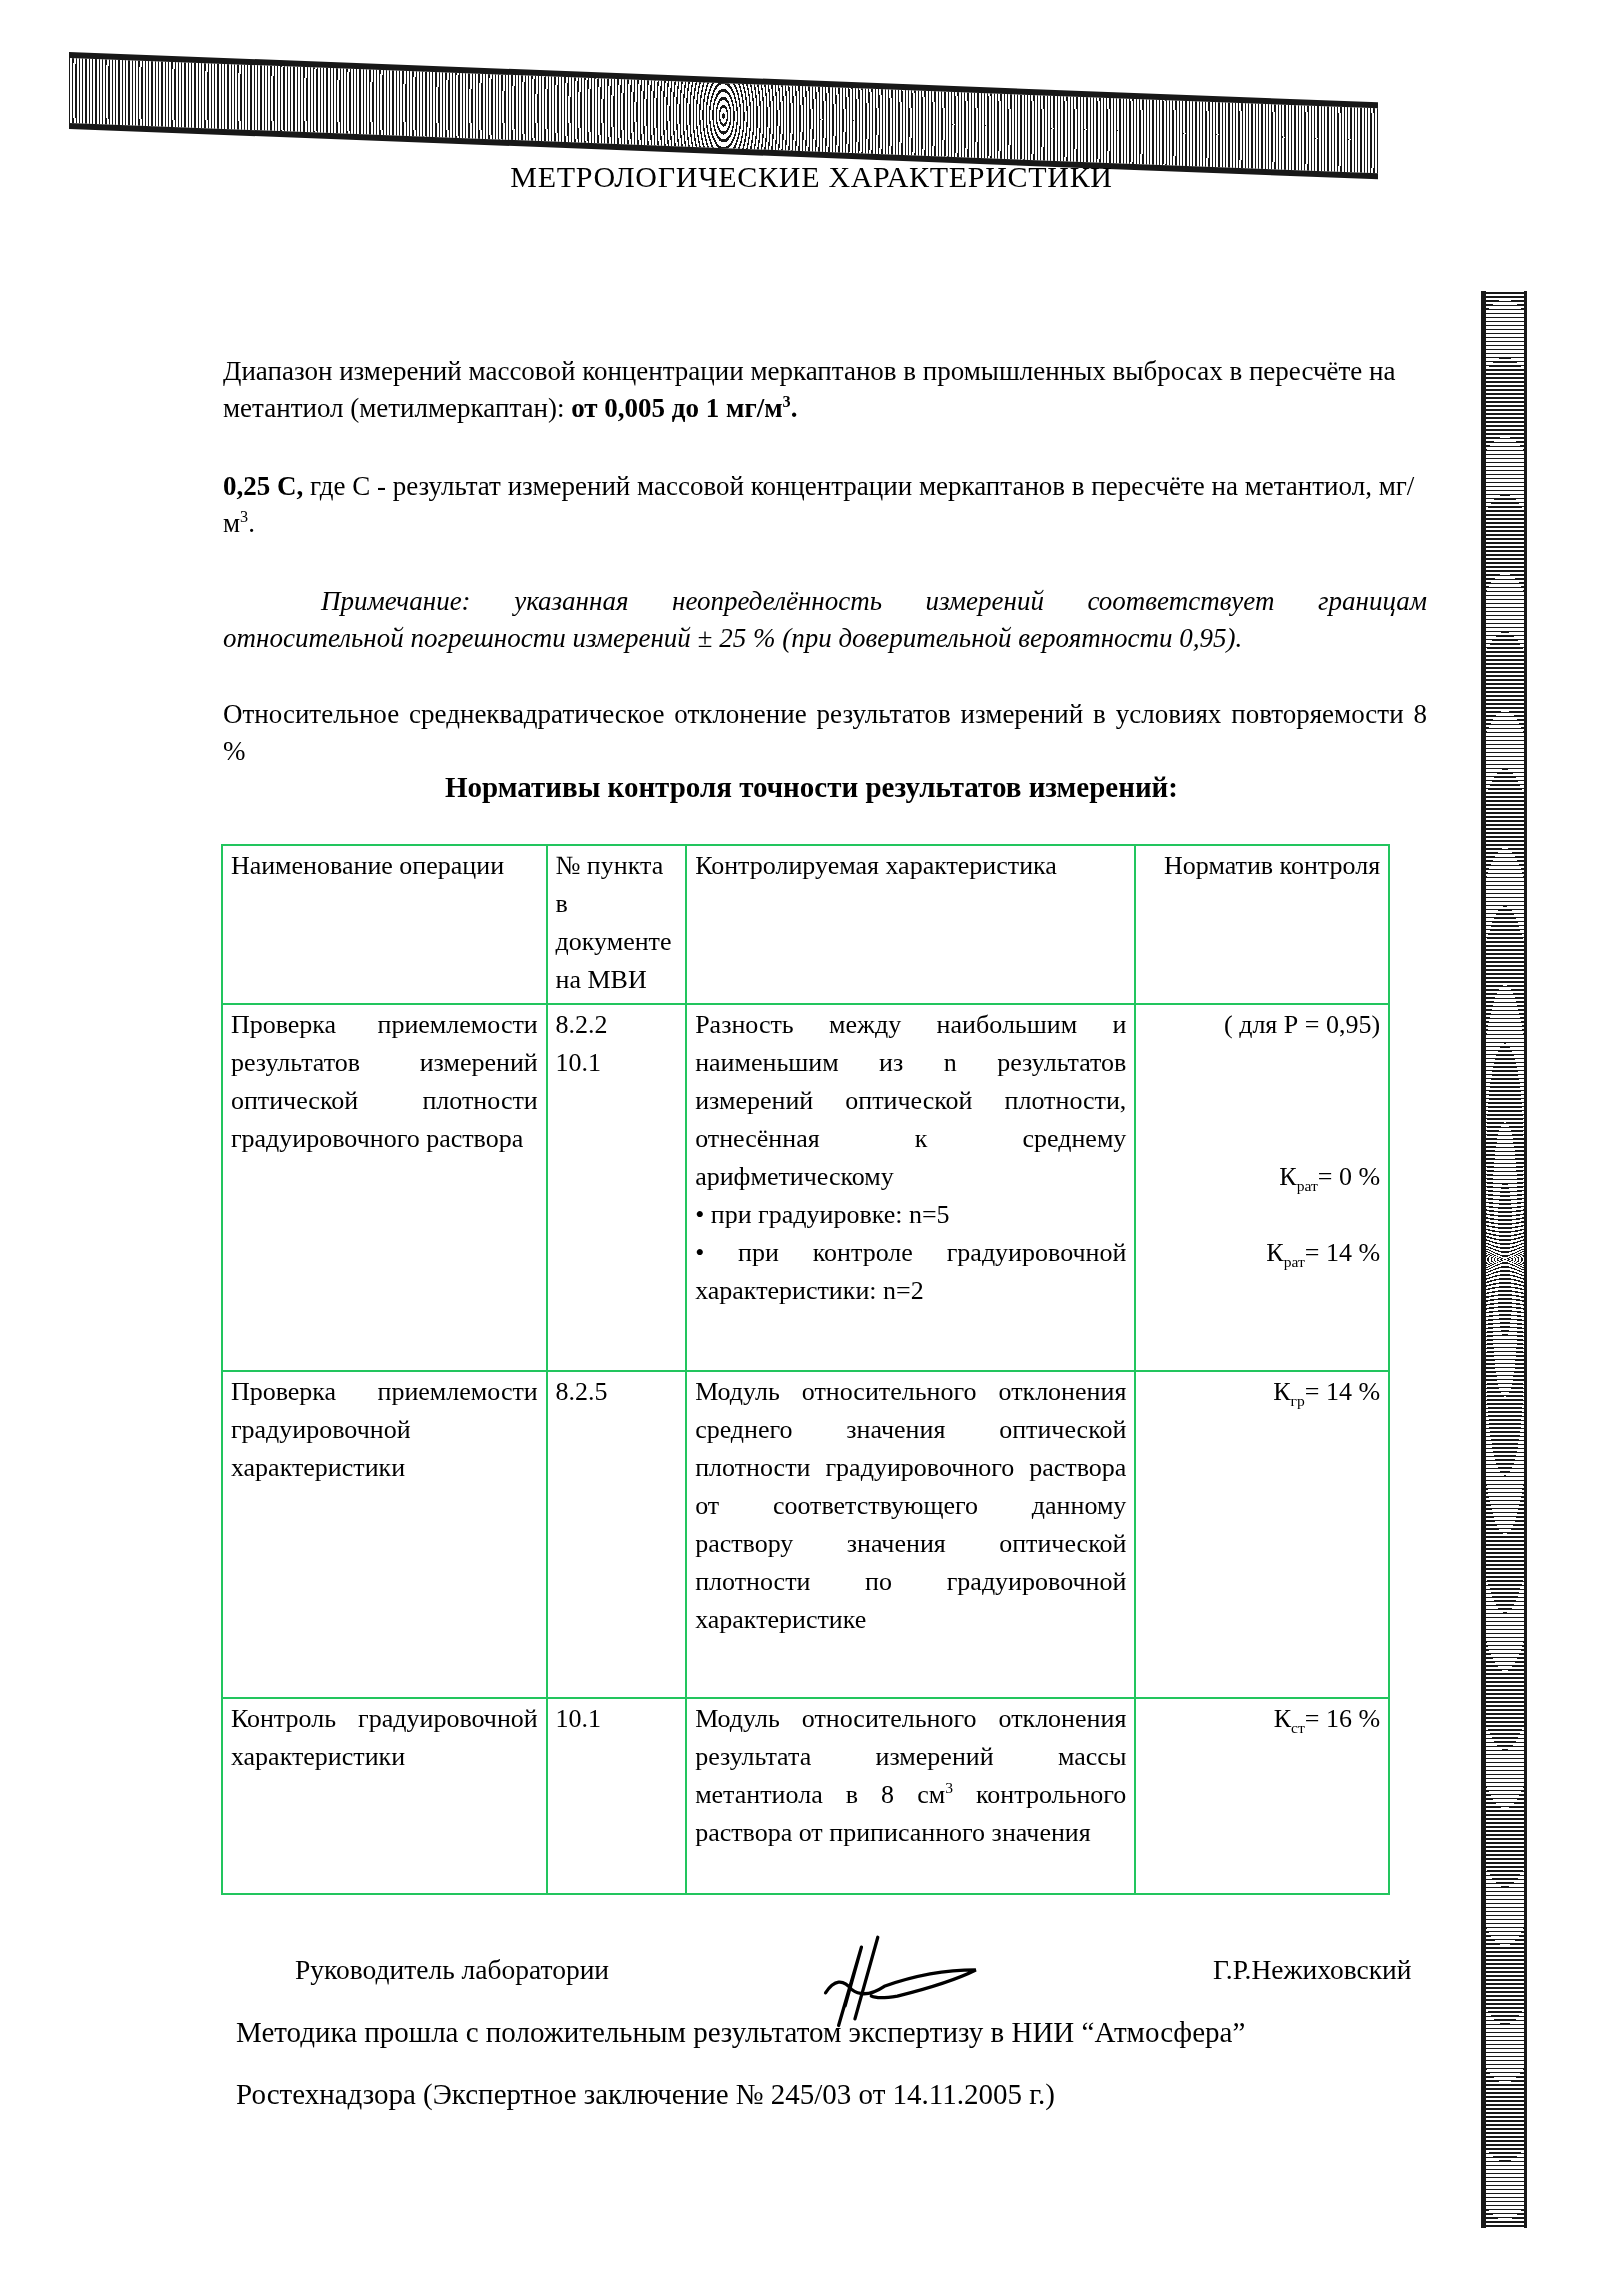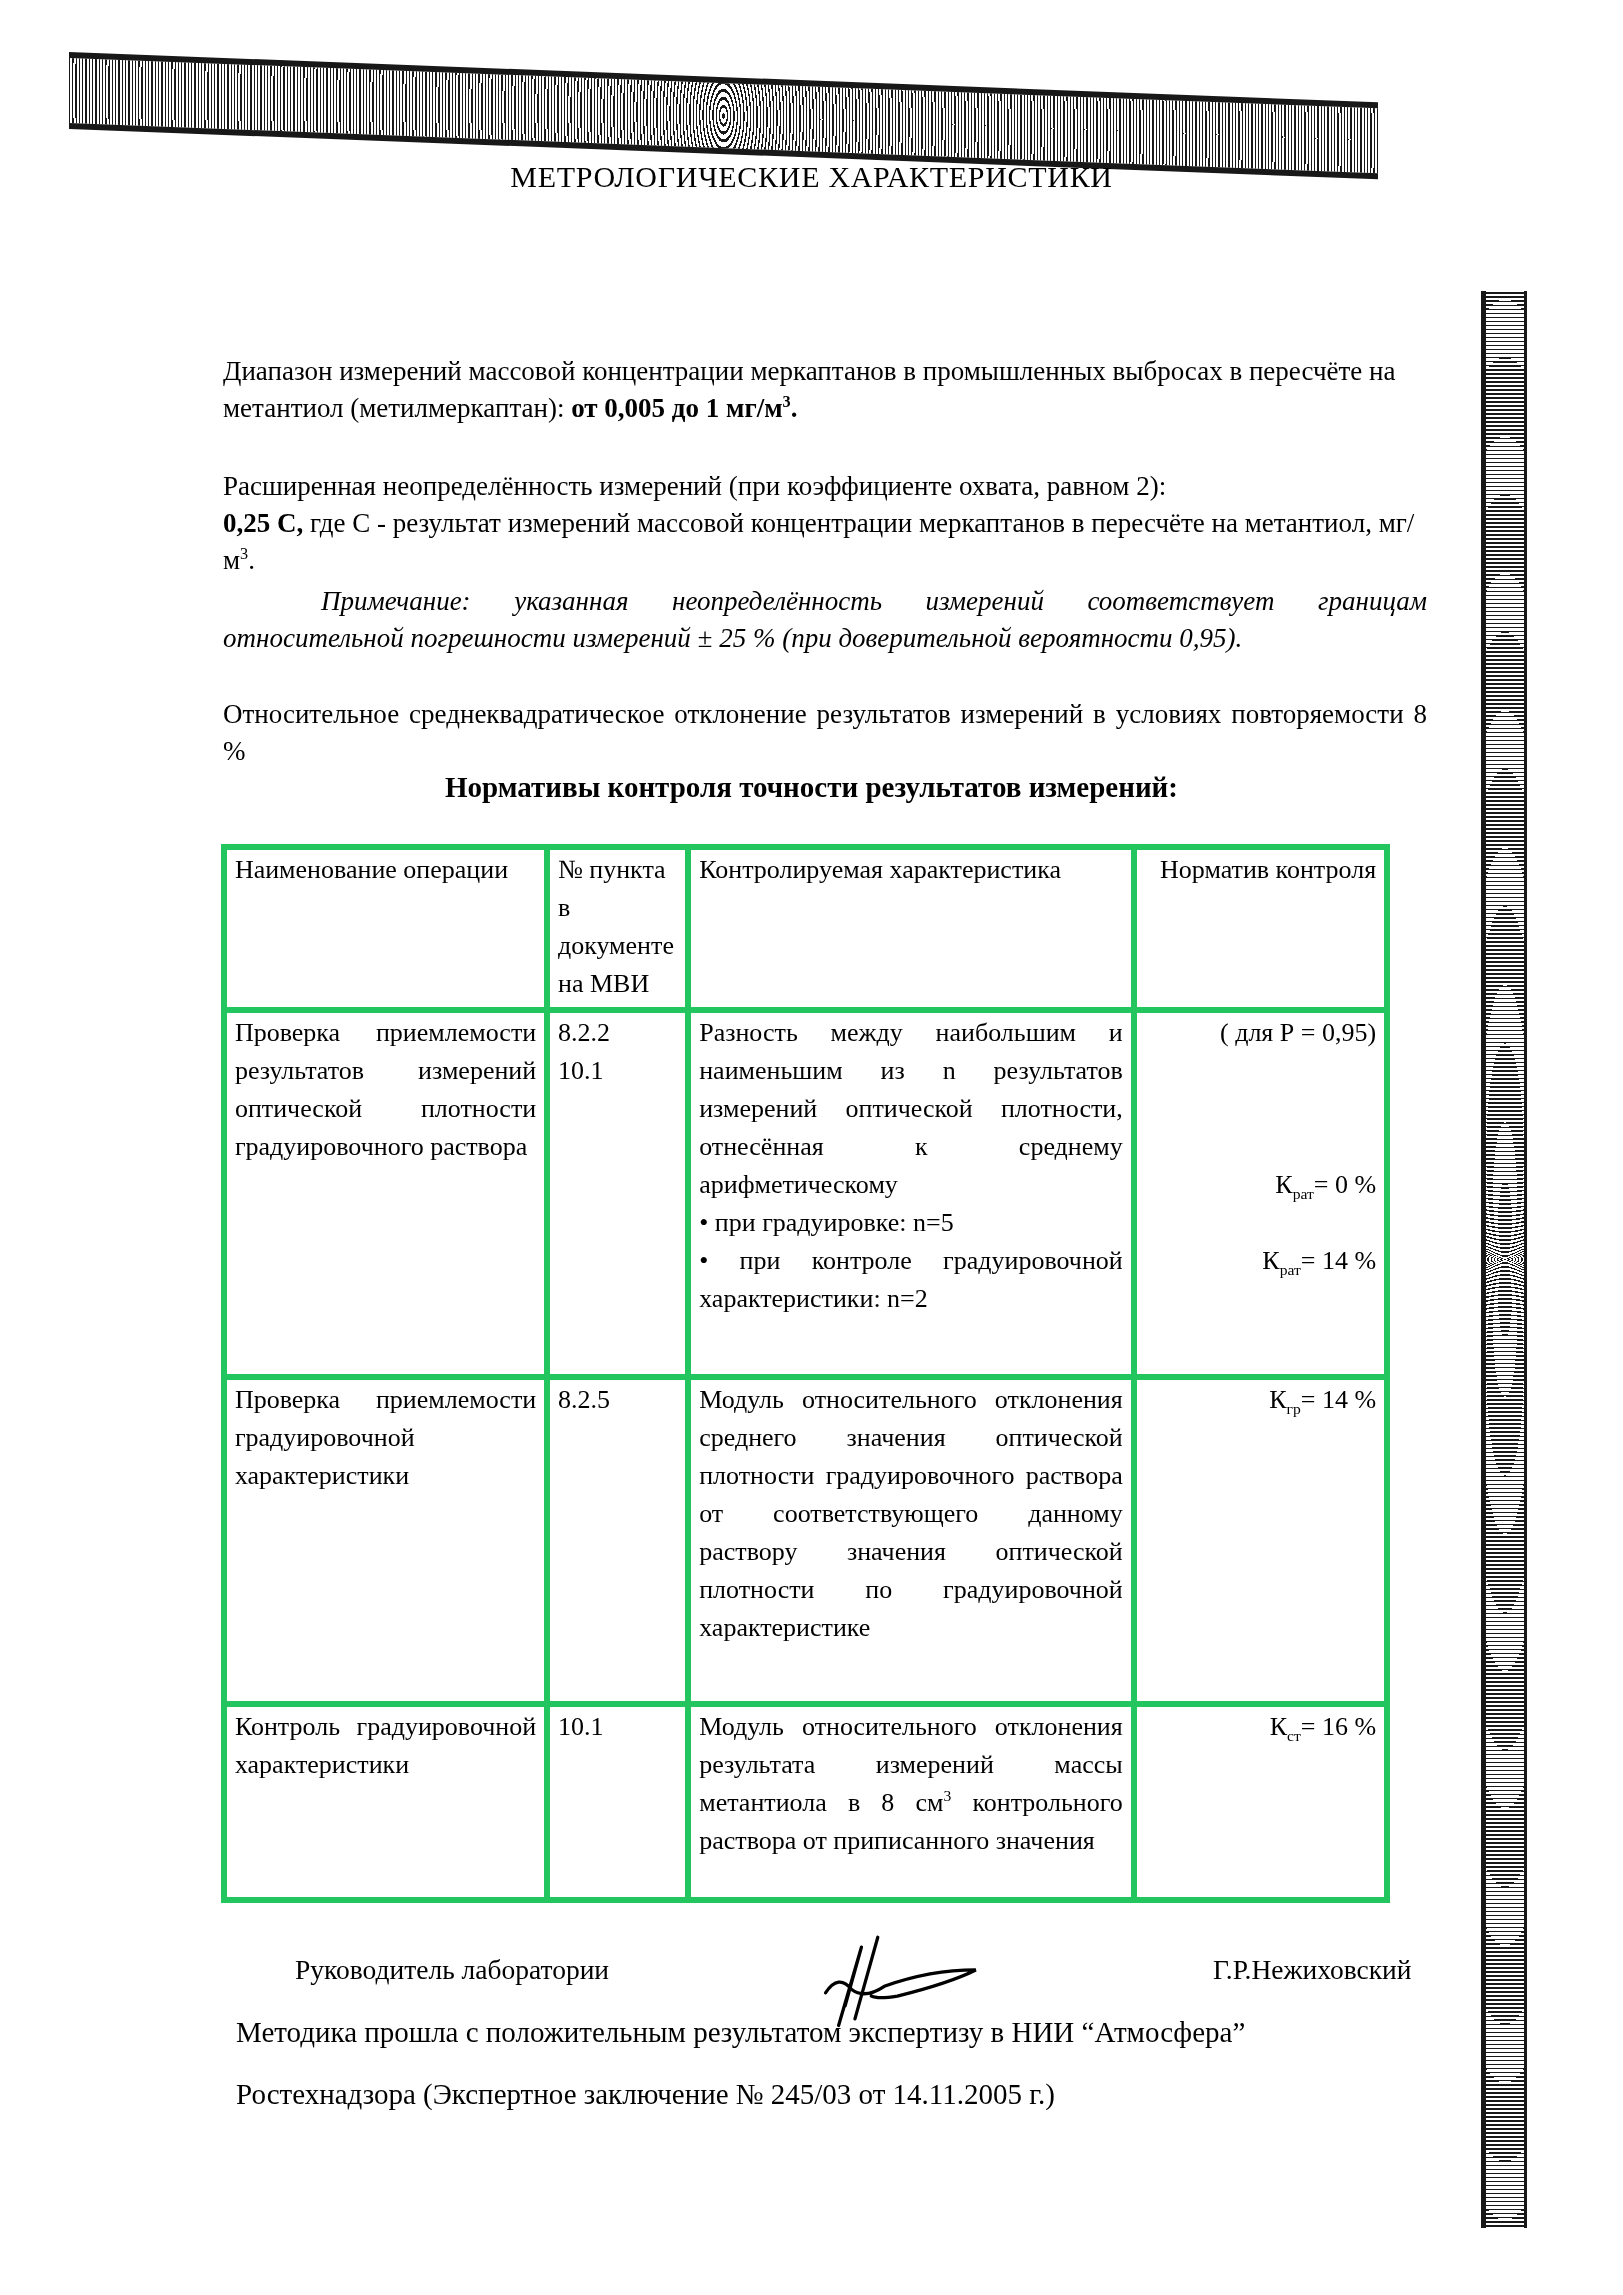--- a/index.html
+++ b/index.html
@@ -34,21 +34,21 @@
   sub { font-size: 60%; line-height: 0; }
   .subtitle {
     position: absolute; left: 0; width: 1623px; top: 771px; text-align: center;
     font-size: 29px; font-weight: bold;
   }
   table.norms {
     position: absolute; left: 221px; top: 844px; width: 1169px;
     border-collapse: collapse; font-size: 26px; line-height: 38px;
   }
   table.norms td {
-    border: 6px solid #22c55e; vertical-align: top; padding: 1.3px 7.9px 3.9px 7.9px;
+    border: 2px solid #22c55e; vertical-align: top; padding: 1.3px 7.9px 3.9px 7.9px;
   }
   td.c1 { width: 298px; text-align: justify; text-align-last: left; }
   td.c2 { width: 118px; }
   td.c3 { width: 419px; text-align: justify; text-align-last: left; }
   td.c4 { width: 229px; text-align: right; }
   .line { display: block; }
   .gap { display: block; height: 38px; }
   .bullet-item { display: block; padding-left: 0; }
   .sign-row { position: absolute; top: 1954px; font-size: 27.5px; }
   .footer { position: absolute; left: 236px; font-size: 29px; }
@@ -60,21 +60,20 @@
 <div class="top-strip"></div>
 <div class="right-strip"></div>
 
 <div class="title">МЕТРОЛОГИЧЕСКИЕ ХАРАКТЕРИСТИКИ</div>
 
 <div class="para" style="top:353px;">
   <span>Диапазон измерений массовой концентрации меркаптанов в промышленных выбросах в пересчёте на метантиол (метилмеркаптан): </span><span class="bold"><span>от 0,005 до 1 мг/м</span><sup>3</sup><span>.</span></span>
 </div>
 
 <div class="para" style="top:468px;">
-  <span class="line">Расширенная неопределённость измерений (при коэффициенте охвата, равном 2):</span>
   <span class="bold">0,25 С,</span><span>  где С - результат измерений массовой концентрации меркаптанов в пересчёте на метантиол, мг/м</span><sup>3</sup><span>.</span>
 </div>
 
 <div class="para ital justify" style="top:583px; text-indent:98px;">Примечание: указанная неопределённость измерений соответствует границам относительной погрешности измерений ± 25 % (при доверительной вероятности 0,95).</div>
 
 <div class="para justify" style="top:696px;">Относительное среднеквадратическое отклонение результатов измерений в условиях повторяемости 8 %</div>
 
 <div class="subtitle">Нормативы контроля точности результатов измерений:</div>
 
 <table class="norms">

